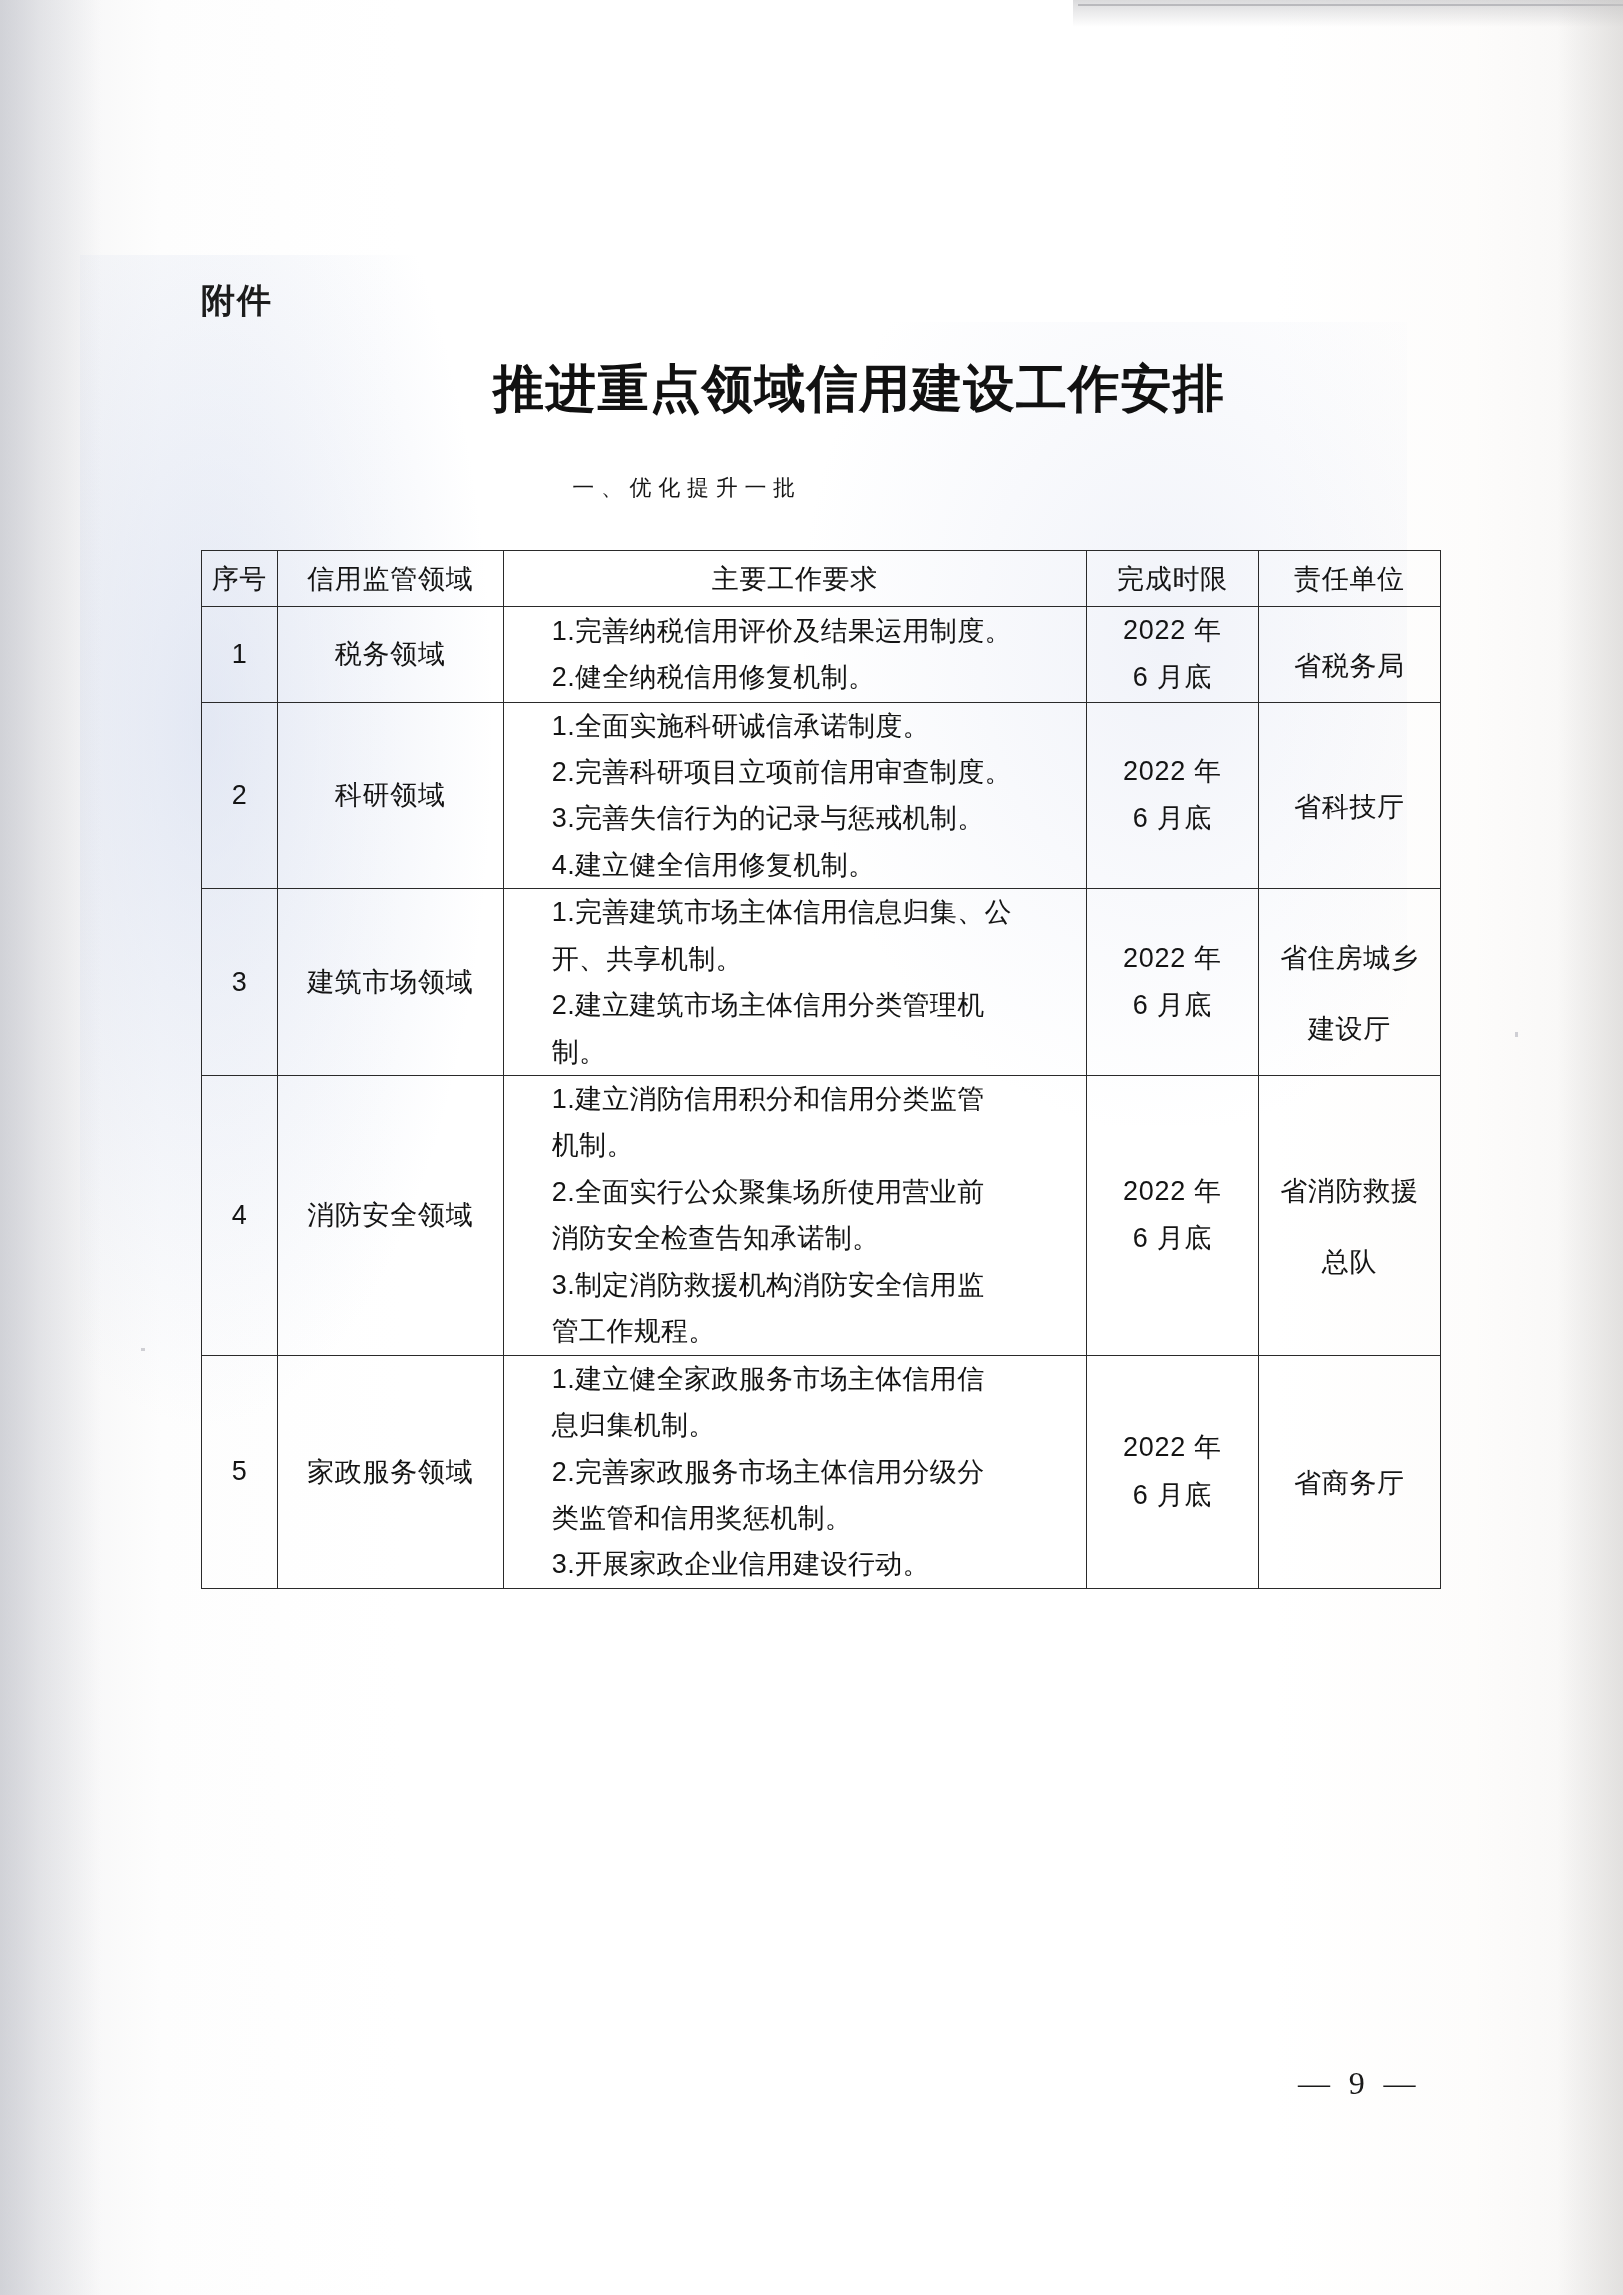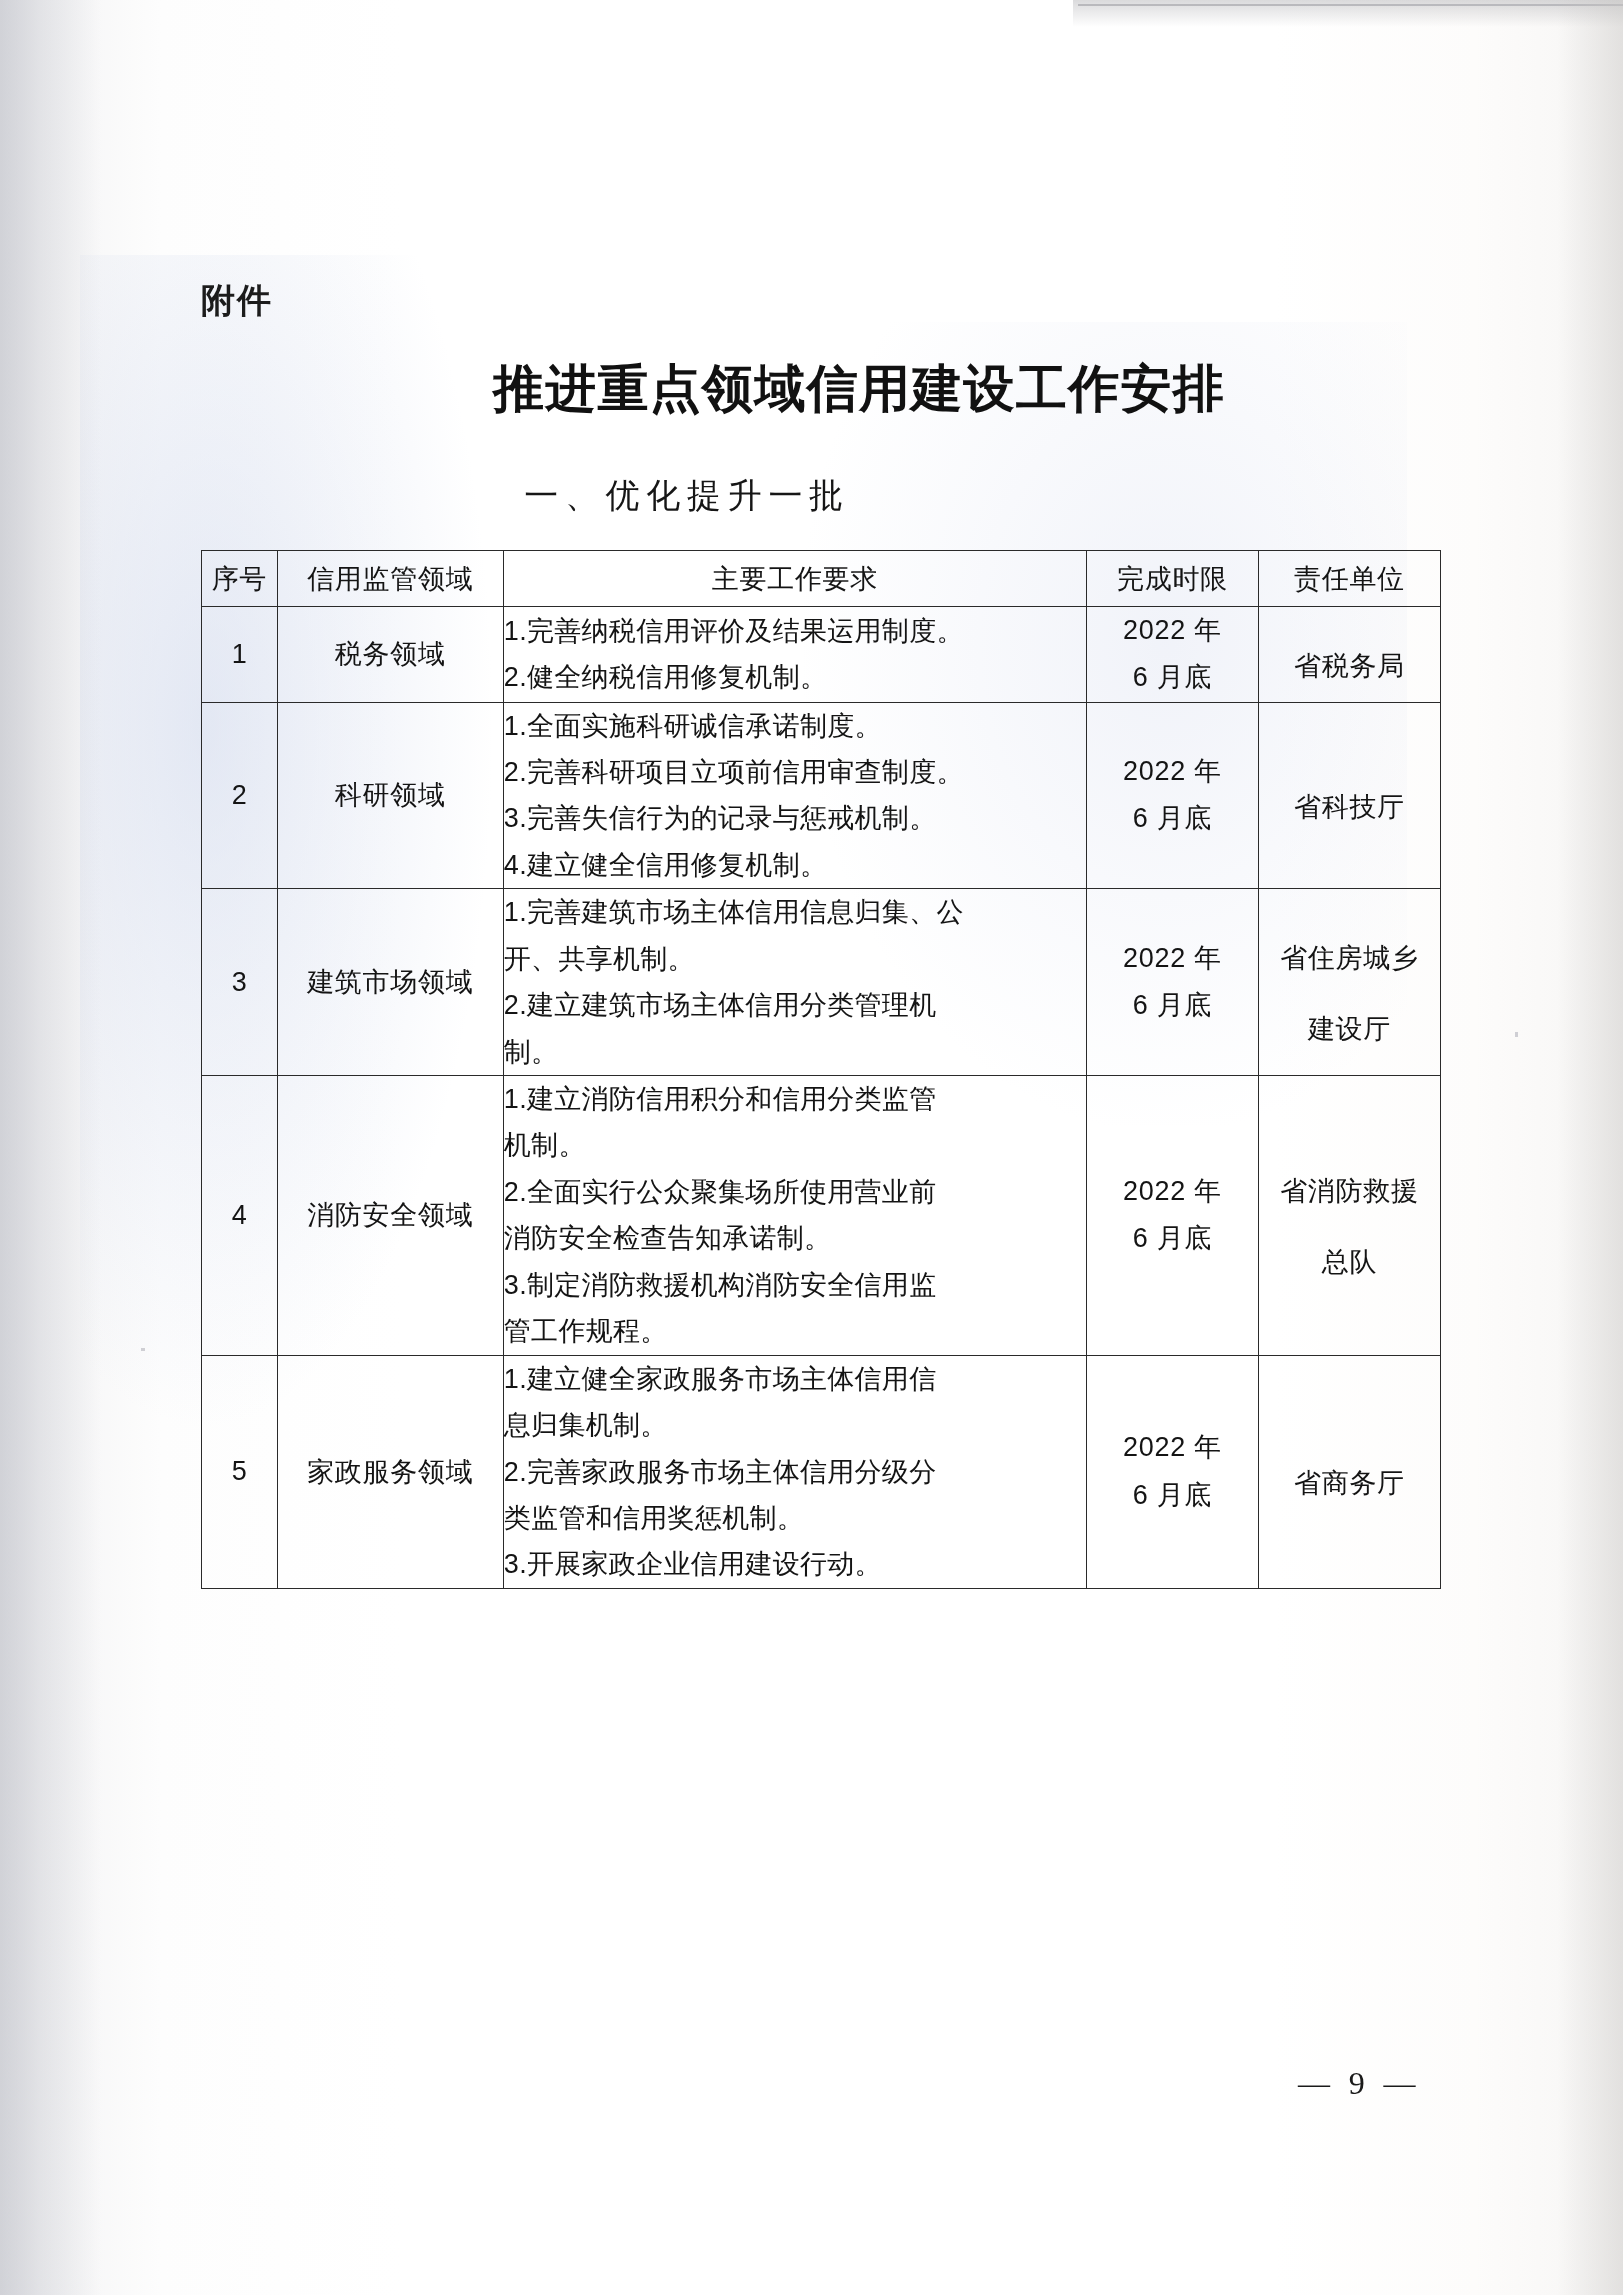--- a/index.html
+++ b/index.html
@@ -93,21 +93,21 @@
     color: #111111;
     padding-left: 47px;
   }
   .section-title {
     position: absolute;
     left: 0;
     top: 473px;
     width: 1374px;
     text-align: center;
     font-family: "Liberation Sans", "DejaVu Sans", sans-serif;
-    font-size: 34px;
+    font-size: 22px;
     letter-spacing: 6.7px;
     color: #161616;
   }
 
   
   table.work-table {
     position: absolute;
     left: 201px;
     top: 550px;
     width: 1240px;
@@ -147,21 +147,21 @@
   td.cell-field {
     text-align: center;
     letter-spacing: 0.7px;
   }
   td.cell-req {
     padding: 14.7px 12px 14.7px 14.7px;
     line-height: 1.72;
     text-align: left;
     letter-spacing: 0.3px;
   }
-  td.cell-req .line { display: block; }
+  td.cell-req .line { display: block; margin-left: 48px; }
   td.cell-dead {
     text-align: center;
     line-height: 1.75;
     letter-spacing: 0.7px;
   }
   td.cell-dead .line { display: block; }
   td.cell-unit {
     text-align: center;
     line-height: 1.75;
     letter-spacing: 0.7px;

